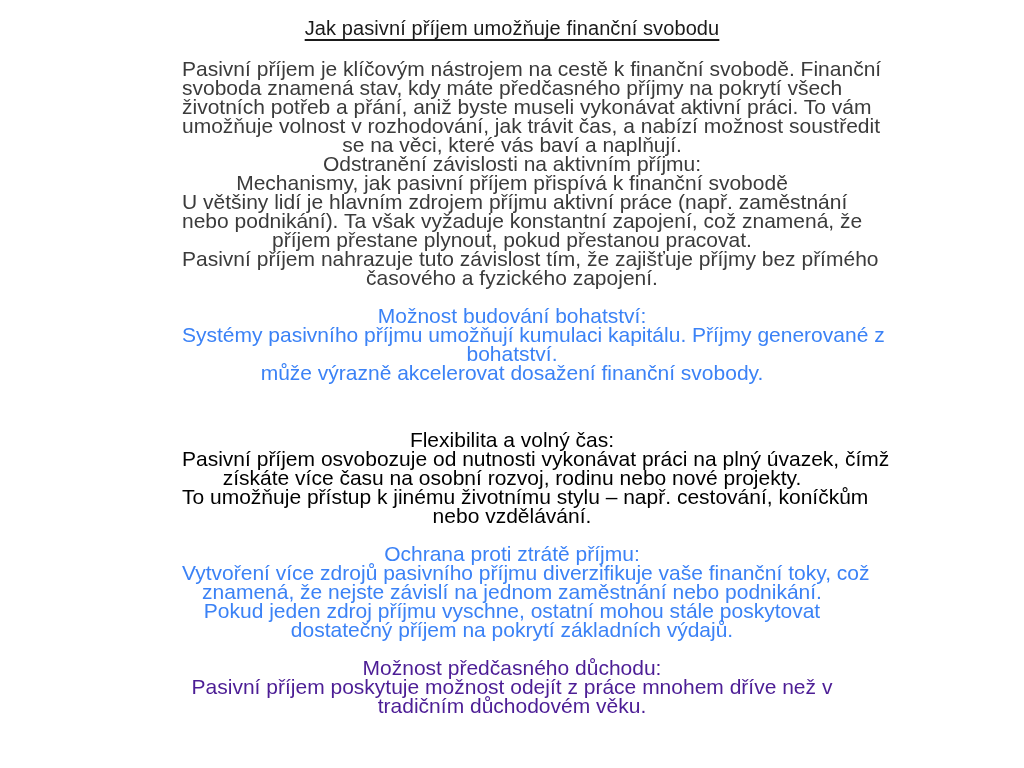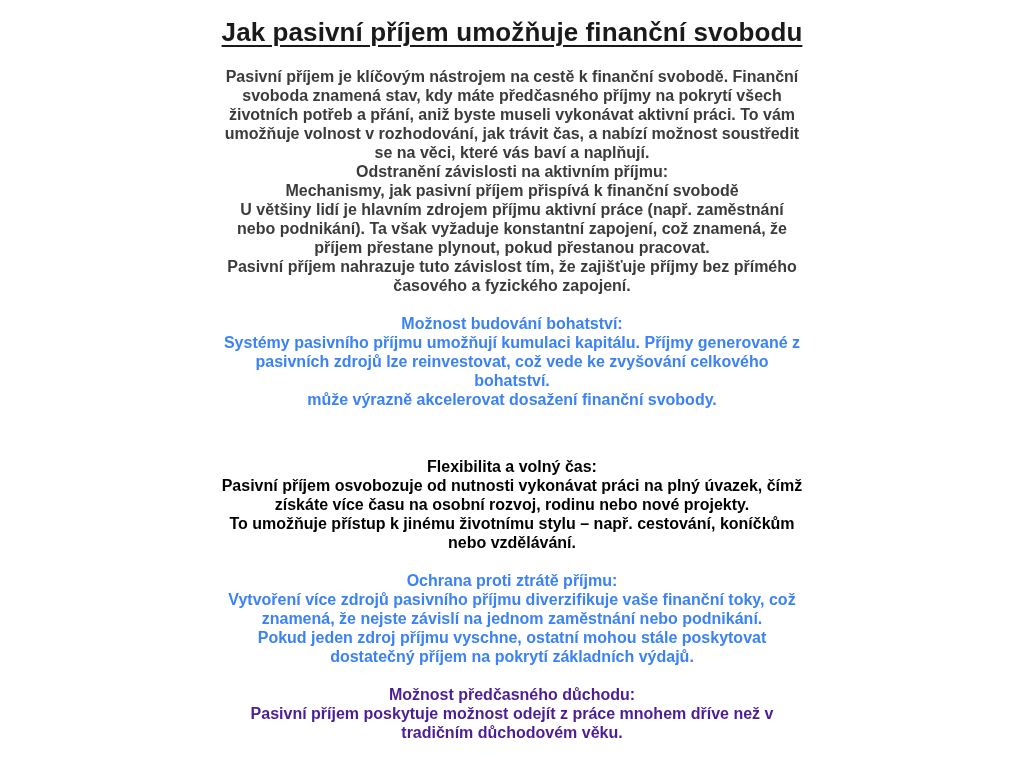--- a/index.html
+++ b/index.html
@@ -11,38 +11,38 @@
     overflow: hidden;
     font-family: "Liberation Sans", "DejaVu Sans", sans-serif;
   }
   main[data-name="document-page"] {
     width: 660px;
     margin: 0 auto;
     text-align: center;
   }
   h1[data-name="page-title"] {
     margin: 17px 0 0 0;
-    font-size: 26px;
-    font-weight: 700;
+    font-size: 20px;
+    font-weight: 400;
     color: #1a1a1a;
     text-decoration: underline;
     text-decoration-thickness: 2px;
     text-underline-offset: 4px;
     letter-spacing: 0.1px;
     white-space: nowrap;
   }
   section[data-name="document-body"] {
     margin-top: 0;
   }
   p.para {
     margin: 19px 0 0 0;
-    font-size: 16px;
+    font-size: 21px;
     line-height: 19px;
     color: #3b3b3b;
-    font-weight: 700;
+    font-weight: 400;
   }
   span.line {
     display: block;
     white-space: nowrap;
   }
 </style>
 </head>
 <body style="background: rgb(255, 255, 255);">
 
 <main data-name="document-page">
@@ -58,21 +58,20 @@
         <span class="line" data-name="text-line">Mechanismy, jak pasivní příjem přispívá k finanční svobodě</span>
         <span class="line" data-name="text-line">U většiny lidí je hlavním zdrojem příjmu aktivní práce (např. zaměstnání</span>
         <span class="line" data-name="text-line">nebo podnikání). Ta však vyžaduje konstantní zapojení, což znamená, že</span>
         <span class="line" data-name="text-line">příjem přestane plynout, pokud přestanou pracovat.</span>
         <span class="line" data-name="text-line">Pasivní příjem nahrazuje tuto závislost tím, že zajišťuje příjmy bez přímého</span>
         <span class="line" data-name="text-line">časového a fyzického zapojení.</span>
       </p>
       <p class="para" data-name="paragraph" style="color: #3b82f6;">
         <span class="line" data-name="text-line">Možnost budování bohatství:</span>
         <span class="line" data-name="text-line">Systémy pasivního příjmu umožňují kumulaci kapitálu. Příjmy generované z</span>
-        <span class="line" data-name="text-line">pasivních zdrojů lze reinvestovat, což vede ke zvyšování celkového</span>
         <span class="line" data-name="text-line">bohatství.</span>
         <span class="line" data-name="text-line">může výrazně akcelerovat dosažení finanční svobody.</span>
       </p>
       <p class="para" data-name="paragraph" style="color: #000000; margin-top: 48px;">
         <span class="line" data-name="text-line">Flexibilita a volný čas:</span>
         <span class="line" data-name="text-line">Pasivní příjem osvobozuje od nutnosti vykonávat práci na plný úvazek, čímž</span>
         <span class="line" data-name="text-line">získáte více času na osobní rozvoj, rodinu nebo nové projekty.</span>
         <span class="line" data-name="text-line">To umožňuje přístup k jinému životnímu stylu – např. cestování, koníčkům</span>
         <span class="line" data-name="text-line">nebo vzdělávání.</span>
       </p>

